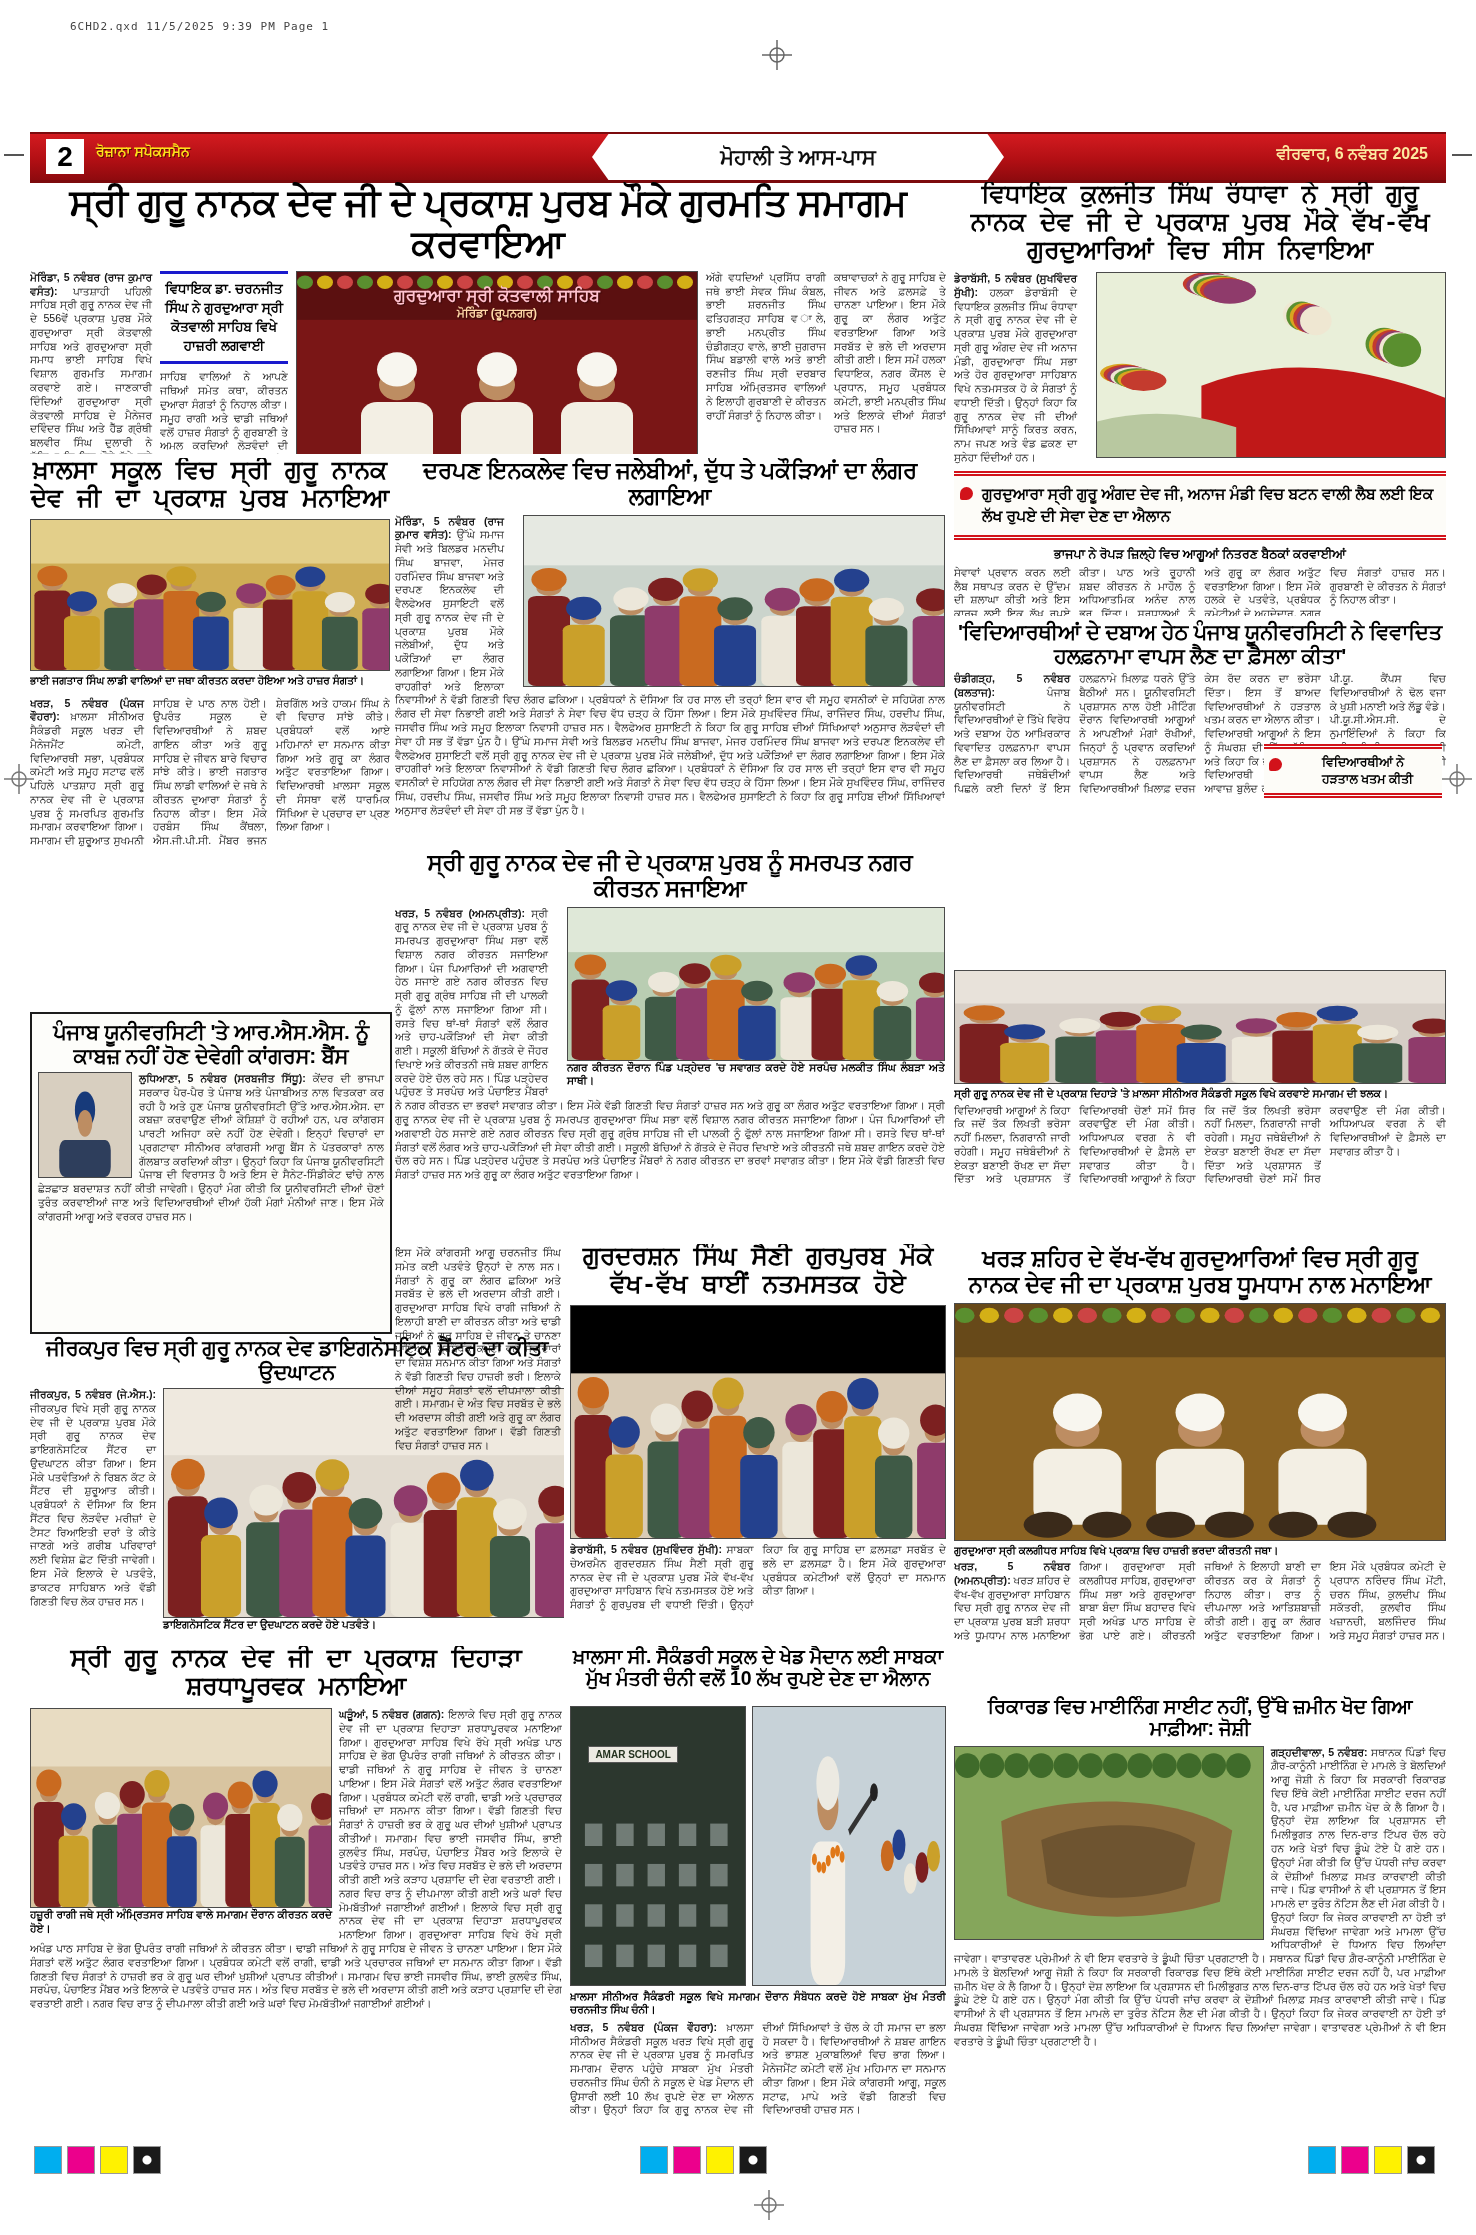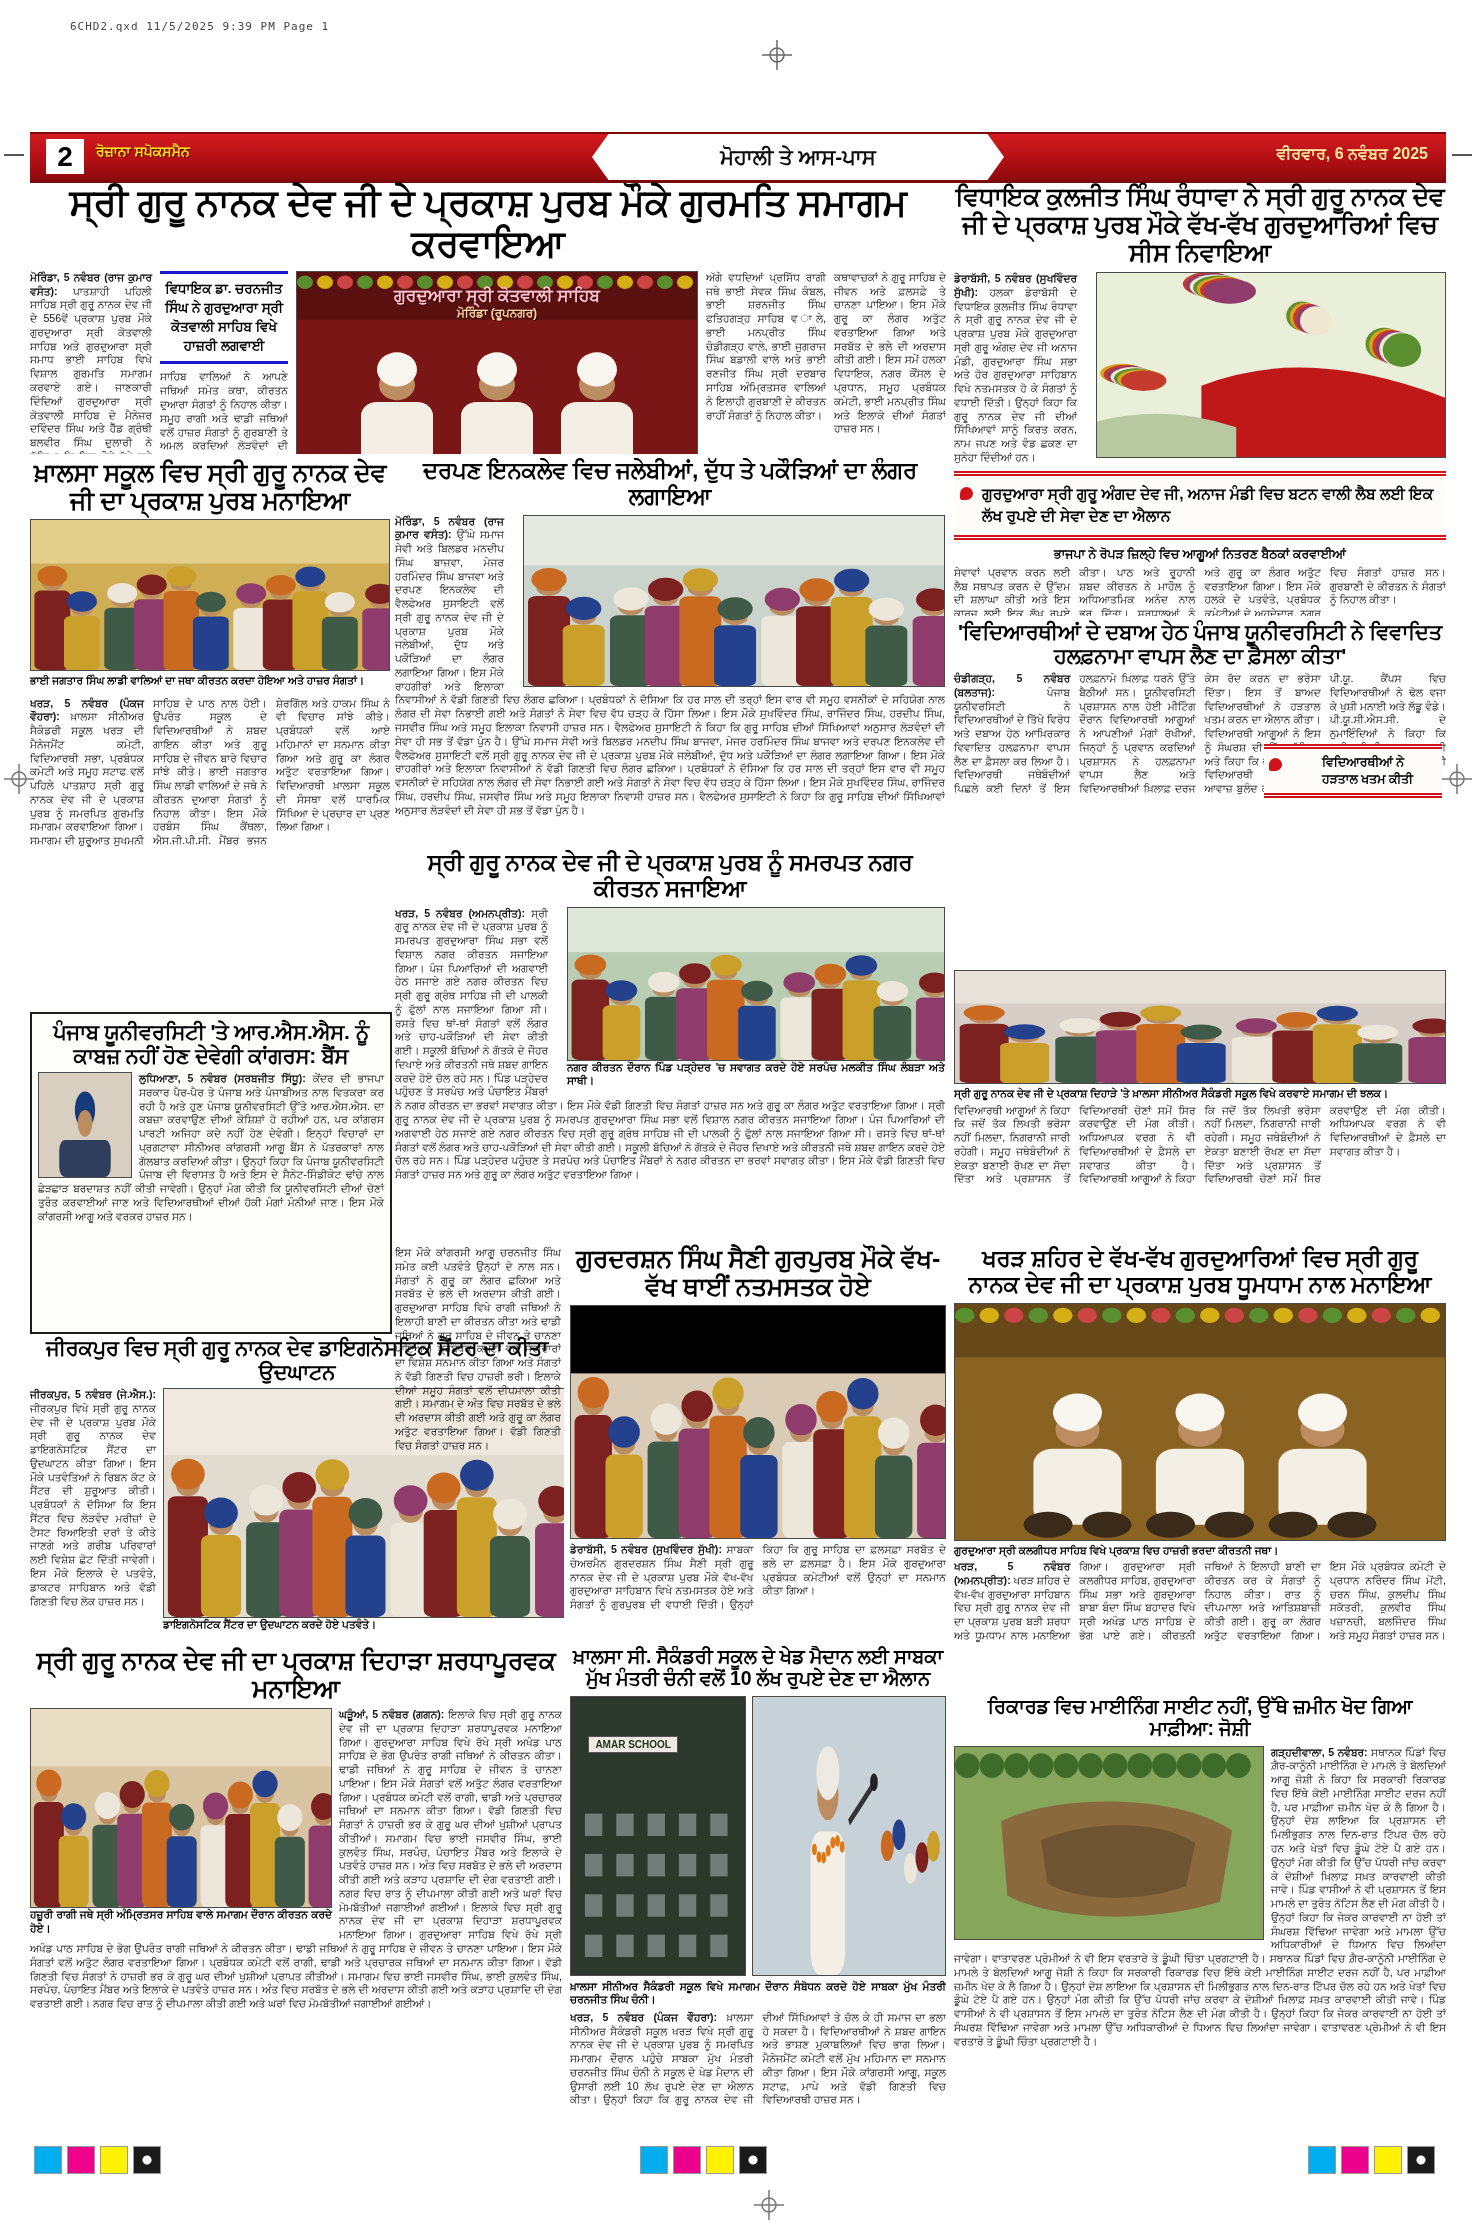--- a/index.html
+++ b/index.html
@@ -21,21 +21,21 @@
              text-shadow:1px 1px 0 #5c0406;white-space:nowrap;}
   .sectionpanel{position:absolute;left:562px;top:0;width:412px;height:46px;background:#fff;
                 clip-path:polygon(0 50%,4% 0,96% 0,100% 50%,96% 100%,4% 100%);
                 display:flex;align-items:center;justify-content:center;}
   .sectiontitle{font-size:21px;font-weight:bold;color:#0d0d0d;}
   .edition-date{position:absolute;right:18px;top:11px;color:#fdeaa0;font-size:16px;font-weight:bold;}
   
   .art{position:absolute;overflow:hidden;}
   .hl{font-weight:bold;color:#000;text-align:center;line-height:1.12;letter-spacing:-.2px;}
   .h-lead{font-size:37px;}
-  .h-26{font-size:25px;}
+  .h-26{font-size:25px;font-family:Liberation Mono, monospace;}
   .h-24{font-size:23px;}
   .h-22{font-size:21px;}
   .h-20{font-size:19.5px;}
   .h-quote{font-size:21px;}
   .bd{font-size:10.6px;line-height:1.3;text-align:justify;color:#141414;}
   .byline{font-weight:bold;}
   .cols2{columns:2;column-gap:9px;}
   .cols3{columns:3;column-gap:9px;}
   .cols4{columns:4;column-gap:9px;}
   .bluebox{border-top:3px solid #1a1acd;border-bottom:3px solid #1a1acd;padding:6px 2px;
@@ -484,21 +484,21 @@
         </svg>
       </div>
     <div class="bd cols2" style="height:86px;margin-top:4px;">
       <span class="byline">ਡੇਰਾਬੱਸੀ, 5 ਨਵੰਬਰ (ਸੁਖਵਿੰਦਰ ਸੁੱਖੀ):</span>
       <span>ਸਾਬਕਾ ਚੇਅਰਮੈਨ ਗੁਰਦਰਸ਼ਨ ਸਿੰਘ ਸੈਣੀ ਸ੍ਰੀ ਗੁਰੂ ਨਾਨਕ ਦੇਵ ਜੀ ਦੇ ਪ੍ਰਕਾਸ਼ ਪੁਰਬ ਮੌਕੇ ਵੱਖ-ਵੱਖ ਗੁਰਦੁਆਰਾ ਸਾਹਿਬਾਨ ਵਿਖੇ ਨਤਮਸਤਕ ਹੋਏ ਅਤੇ ਸੰਗਤਾਂ ਨੂੰ ਗੁਰਪੁਰਬ ਦੀ ਵਧਾਈ ਦਿੱਤੀ। ਉਨ੍ਹਾਂ ਕਿਹਾ ਕਿ ਗੁਰੂ ਸਾਹਿਬ ਦਾ ਫ਼ਲਸਫ਼ਾ ਸਰਬੱਤ ਦੇ ਭਲੇ ਦਾ ਫ਼ਲਸਫ਼ਾ ਹੈ। ਇਸ ਮੌਕੇ ਗੁਰਦੁਆਰਾ ਪ੍ਰਬੰਧਕ ਕਮੇਟੀਆਂ ਵਲੋਂ ਉਨ੍ਹਾਂ ਦਾ ਸਨਮਾਨ ਕੀਤਾ ਗਿਆ।</span>
     </div>
   </div>
 
   <div class="art" style="left:570px;top:1646px;width:376px;height:548px;">
     <div class="hl h-20">ਖ਼ਾਲਸਾ ਸੀ. ਸੈਕੰਡਰੀ ਸਕੂਲ ਦੇ ਖੇਡ ਮੈਦਾਨ ਲਈ ਸਾਬਕਾ ਮੁੱਖ ਮੰਤਰੀ ਚੰਨੀ ਵਲੋਂ 10 ਲੱਖ ਰੁਪਏ ਦੇਣ ਦਾ ਐਲਾਨ</div>
-    <div style="display:flex;gap:6px;margin-top:6px;">
+    <div style="display:flex;gap:6px;margin-top:16px;">
       <div class="ph" style="width:174px;height:278px;">
           <svg viewBox="0 0 100 62" preserveAspectRatio="none">
             <rect width="100" height="62" fill="#2c372e"></rect>
             <rect x="8" y="26" width="10" height="5" fill="#97a29c" opacity=".65"></rect>
             <rect x="26" y="26" width="10" height="5" fill="#97a29c" opacity=".65"></rect>
             <rect x="44" y="26" width="10" height="5" fill="#97a29c" opacity=".65"></rect>
             <rect x="62" y="26" width="10" height="5" fill="#97a29c" opacity=".65"></rect>
             <rect x="80" y="26" width="10" height="5" fill="#97a29c" opacity=".65"></rect>
             <rect x="8" y="35" width="10" height="5" fill="#97a29c" opacity=".65"></rect>
             <rect x="26" y="35" width="10" height="5" fill="#97a29c" opacity=".65"></rect>

